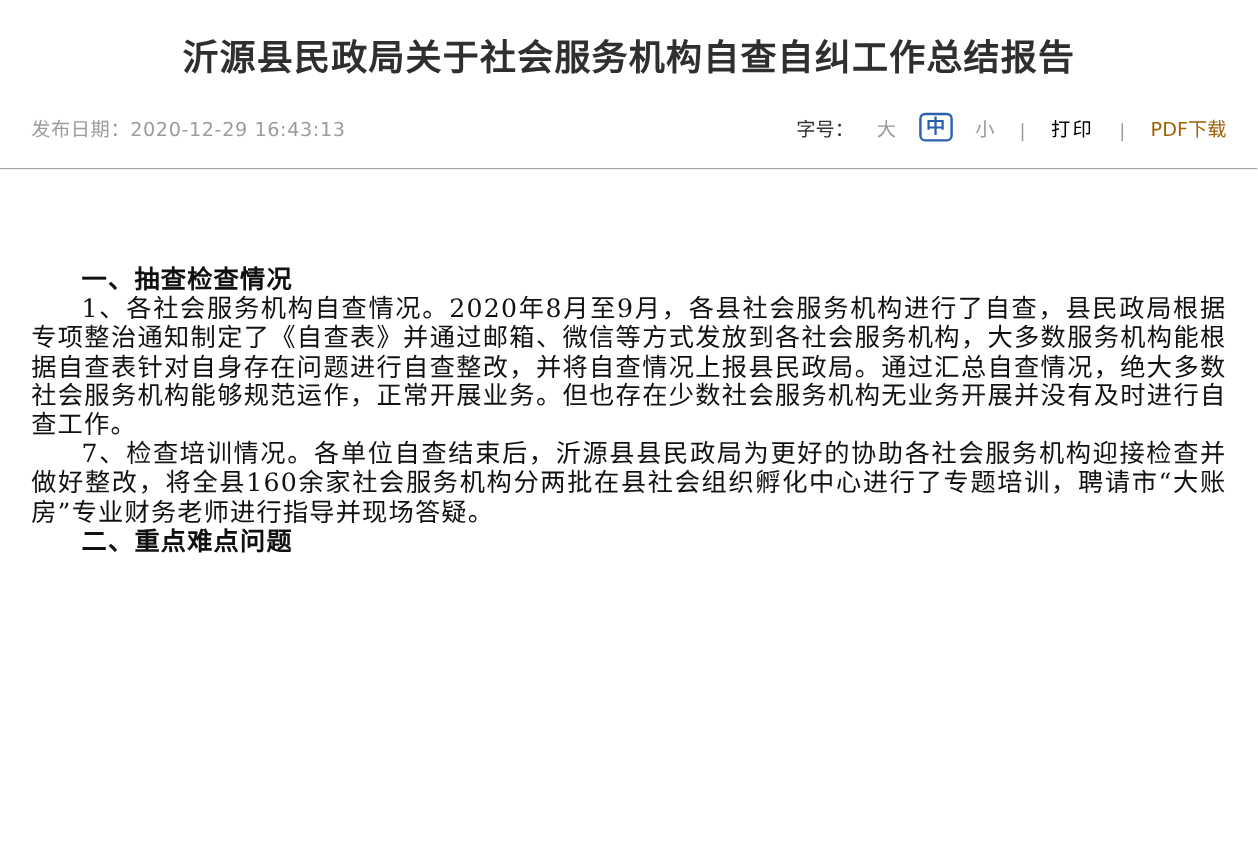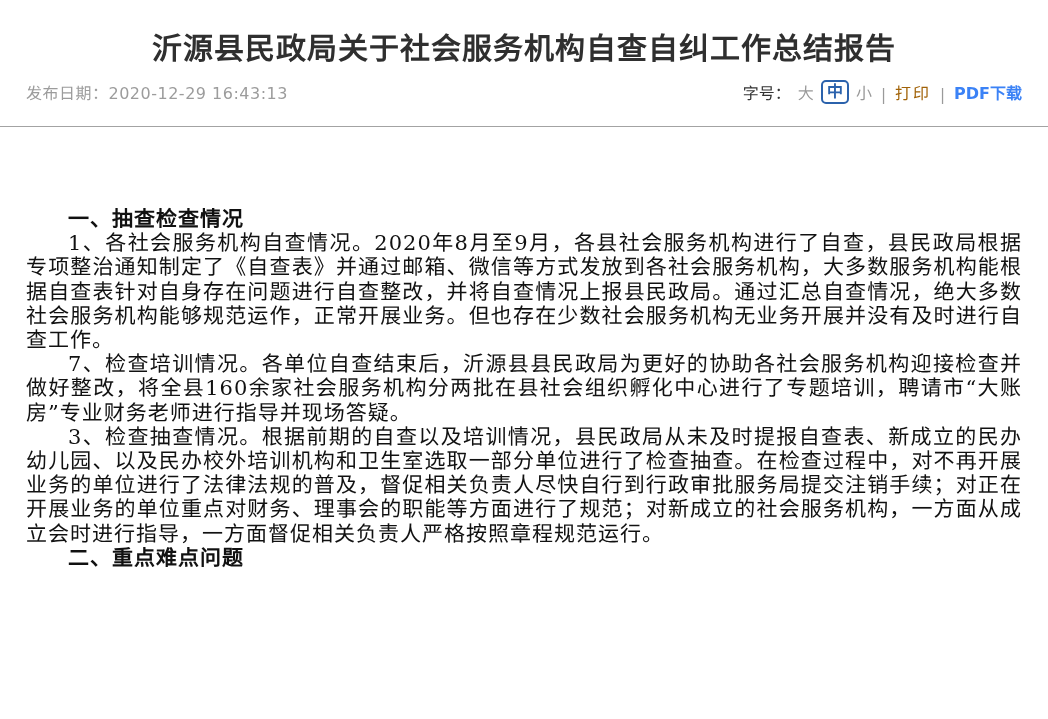--- a/index.html
+++ b/index.html
@@ -26,64 +26,64 @@
     padding: 30px 40px 0 40px;
     text-align: center;
     font-family: "DejaVu Sans", "Liberation Sans", sans-serif;
     font-weight: 700;
     font-size: 30px;
     line-height: 38px;
     color: #2f2f2f;
     letter-spacing: 1px;
   }
   .meta-row {
-    margin-top: 10px;
+    margin-top: 24px;
     padding: 0 26px;
     height: 28px;
     display: flex;
     justify-content: space-between;
     align-items: center;
     font-family: "DejaVu Sans", "Liberation Sans", sans-serif;
     font-size: 16px;
   }
   .publish-date {
     color: #9c9c9c;
     letter-spacing: 0.5px;
   }
   .toolbar {
     display: flex;
     align-items: flex-end;
-    gap: 7px;
+    gap: 19px;
   }
   .fs-label { color: #333333; }
   .fs-option {
     color: #999999;
     cursor: pointer;
   }
   .fs-option.active {
     color: #2b62ac;
     font-weight: 700;
     border: 2px solid #2b62ac;
     border-radius: 5px;
     padding: 1px 4px;
     line-height: 18px;
   }
   .tb-sep {
     color: #9a9a9a;
     font-size: 15px;
     padding: 0 2px;
   }
   .print-link {
-    color: #a16207;
+    color: #000000;
     cursor: pointer;
     letter-spacing: 2px;
   }
   .pdf-link {
-    color: #3b82f6;
-    font-weight: 700;
+    color: #a16207;
+    font-weight: 400;
     cursor: pointer;
   }
   .header-divider {
     margin: 20px 0 0 0;
     border: none;
     border-top: 1px solid #a3a3a3;
     height: 0;
   }
   
   .article {
@@ -129,17 +129,16 @@
       <span class="pdf-link">PDF下载</span>
     </div>
   </div>
 
   <hr class="header-divider">
 
   <div class="article">
     <h2>一、抽查检查情况</h2>
     <p>1、各社会服务机构自查情况。2020年8月至9月，各县社会服务机构进行了自查，县民政局根据专项整治通知制定了《自查表》并通过邮箱、微信等方式发放到各社会服务机构，大多数服务机构能根据自查表针对自身存在问题进行自查整改，并将自查情况上报县民政局。通过汇总自查情况，绝大多数社会服务机构能够规范运作，正常开展业务。但也存在少数社会服务机构无业务开展并没有及时进行自查工作。</p>
     <p>7、检查培训情况。各单位自查结束后，沂源县县民政局为更好的协助各社会服务机构迎接检查并做好整改，将全县160余家社会服务机构分两批在县社会组织孵化中心进行了专题培训，聘请市“大账房”专业财务老师进行指导并现场答疑。</p>
-    <p>3、检查抽查情况。根据前期的自查以及培训情况，县民政局从未及时提报自查表、新成立的民办幼儿园、以及民办校外培训机构和卫生室选取一部分单位进行了检查抽查。在检查过程中，对不再开展业务的单位进行了法律法规的普及，督促相关负责人尽快自行到行政审批服务局提交注销手续；对正在开展业务的单位重点对财务、理事会的职能等方面进行了规范；对新成立的社会服务机构，一方面从成立会时进行指导，一方面督促相关负责人严格按照章程规范运行。</p>
     <h2>二、重点难点问题</h2>
   </div>
 
 </div>
 
 </body></html>

